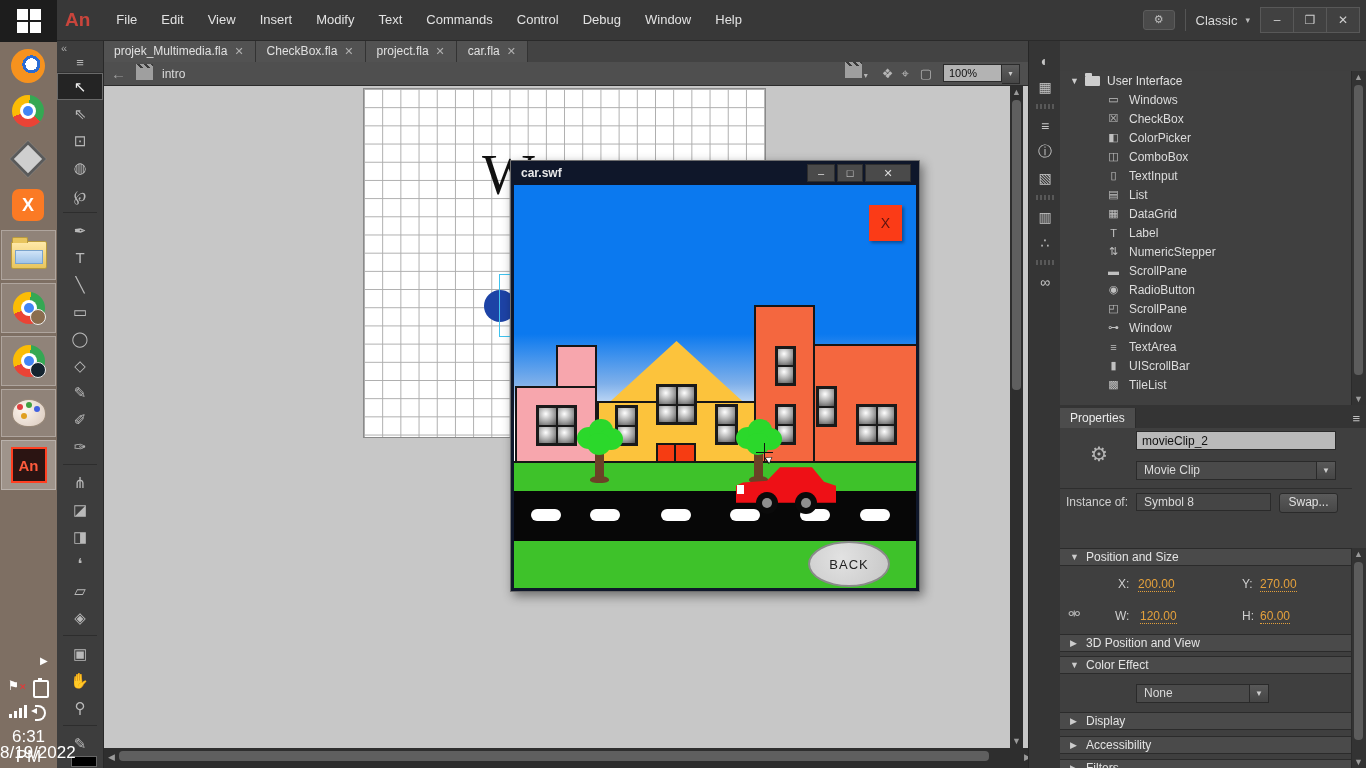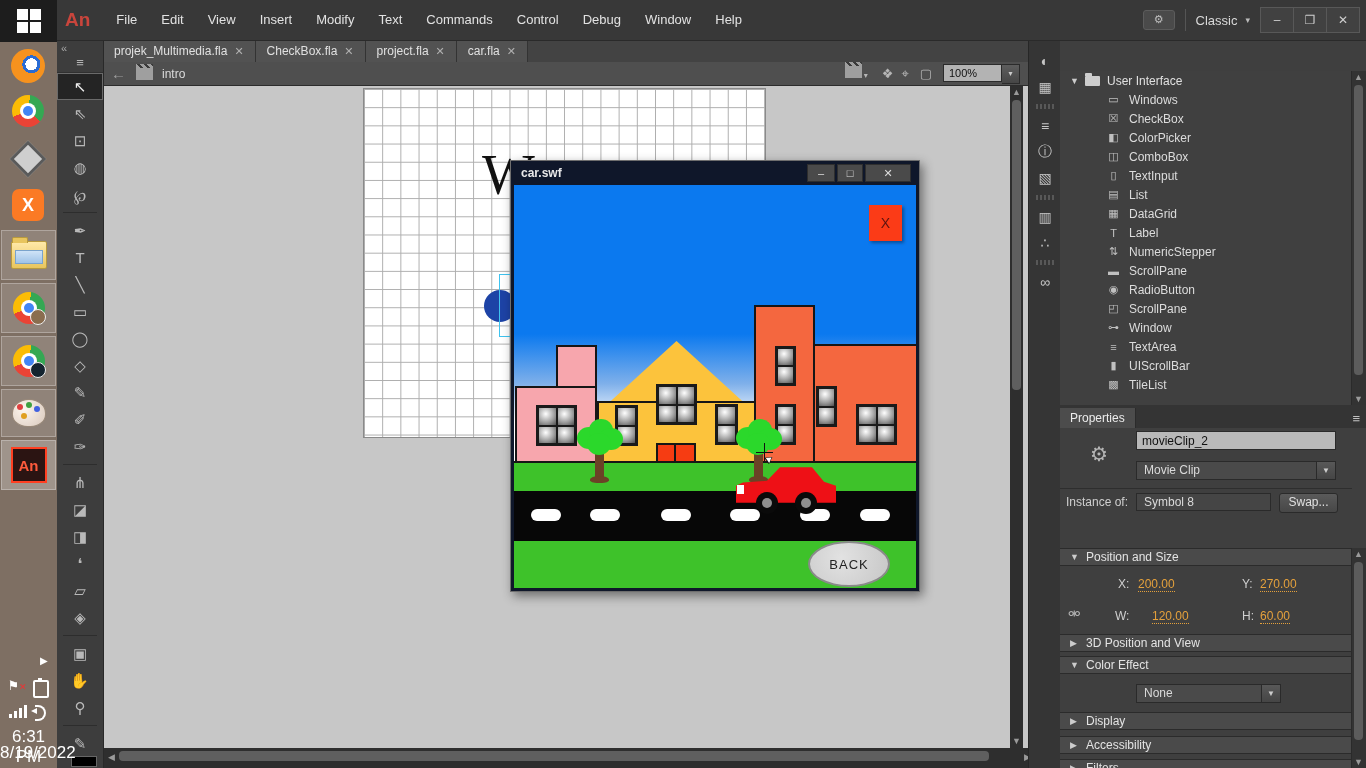--- a/index.html
+++ b/index.html
@@ -651,34 +651,34 @@
     <div class="sect-hdr" style="top:508px;">
       <span class="tri">▼</span>
       <span>Position and Size</span>
     </div>
     <span class="abs plabel" style="left:58px;top:537px;">X:</span>
     <span class="abs hotval" style="left:78px;top:537px;">200.00</span>
     <span class="abs plabel" style="left:182px;top:537px;">Y:</span>
     <span class="abs hotval" style="left:200px;top:537px;">270.00</span>
     <span class="abs" style="left:8px;top:565px;font-size:15px;color:#b0b0b0;">⚮</span>
     <span class="abs plabel" style="left:55px;top:569px;">W:</span>
-    <span class="abs hotval" style="left:92px;top:569px;">120.00</span>
+    <span class="abs hotval" style="left:80px;top:569px;">120.00</span>
     <span class="abs plabel" style="left:182px;top:569px;">H:</span>
     <span class="abs hotval" style="left:200px;top:569px;">60.00</span>
 
     <div class="sect-hdr" style="top:594px;">
       <span class="tri">▶</span>
       <span>3D Position and View</span>
     </div>
     <div class="sect-hdr" style="top:616px;">
       <span class="tri">▼</span>
       <span>Color Effect</span>
     </div>
     <span class="abs plabel" style="left:38px;top:647px;margin-top:48px;">Style:</span>
-    <div class="dd" style="left:76px;top:644px;width:145px;">
+    <div class="dd" style="left:76px;top:644px;width:133px;">
       <span>None</span>
       <span class="arr">▼</span>
     </div>
     <div class="sect-hdr" style="top:672px;">
       <span class="tri">▶</span>
       <span>Display</span>
     </div>
     <div class="sect-hdr" style="top:696px;">
       <span class="tri">▶</span>
       <span>Accessibility</span>

